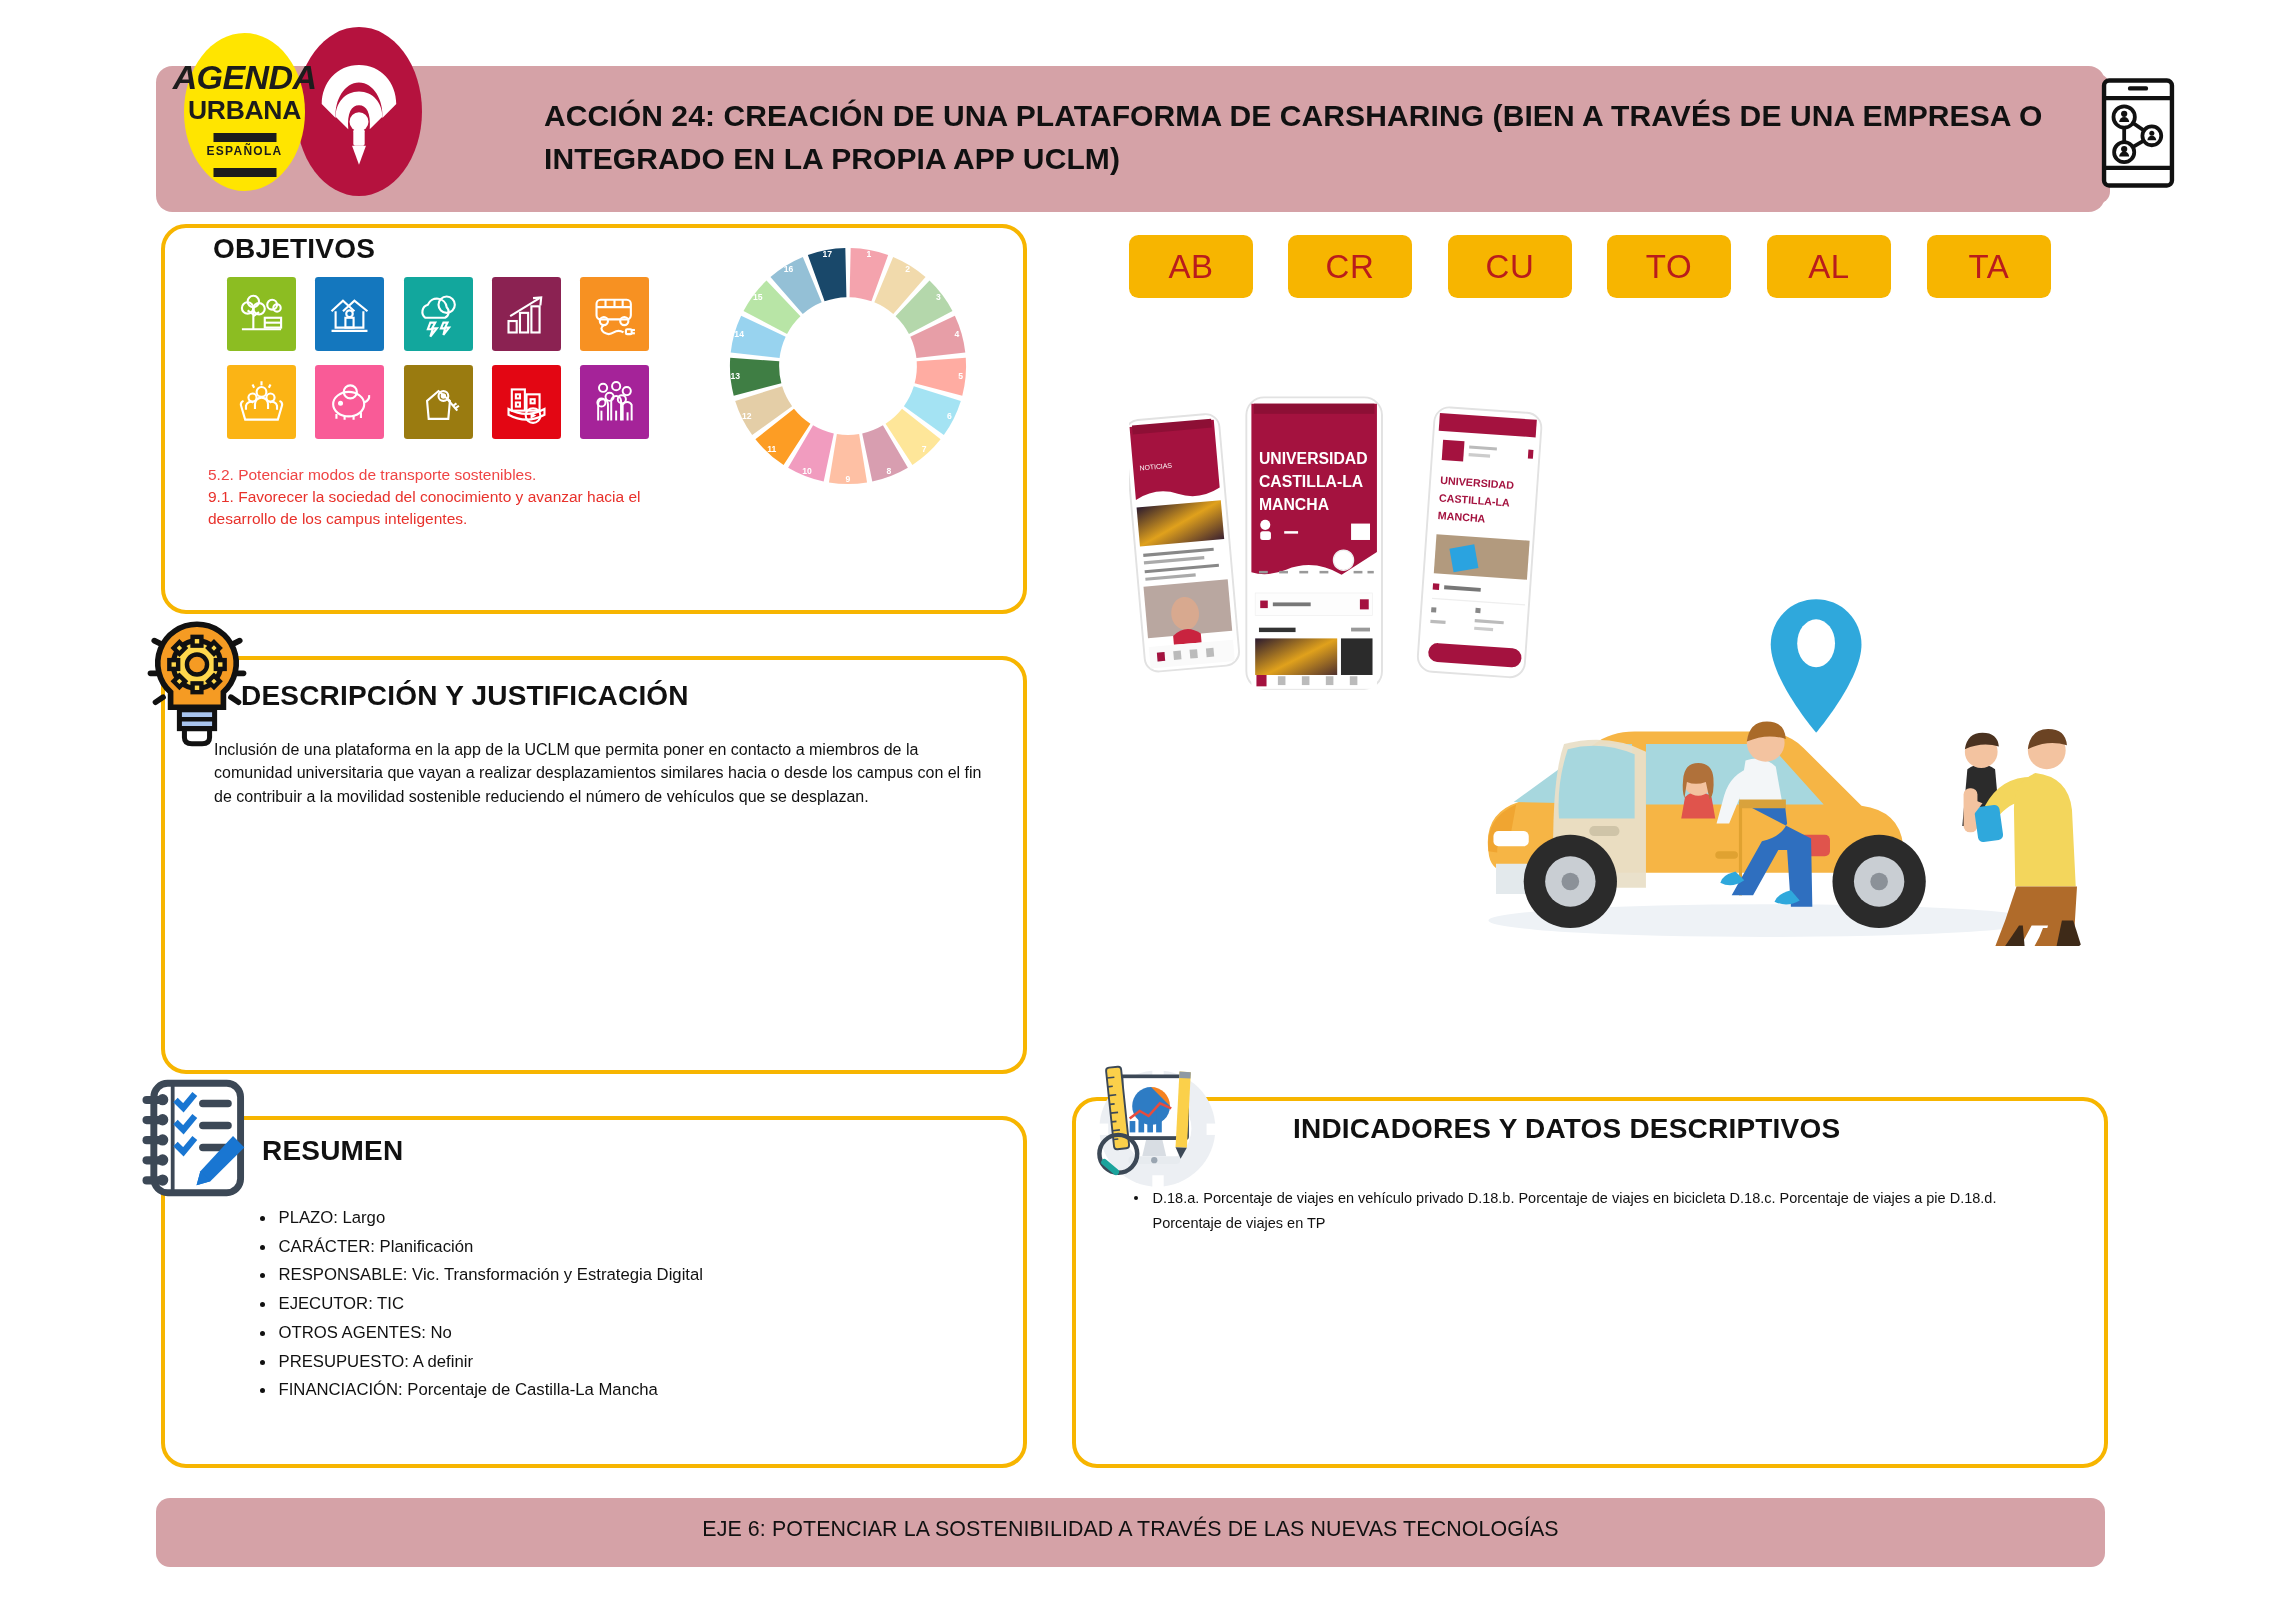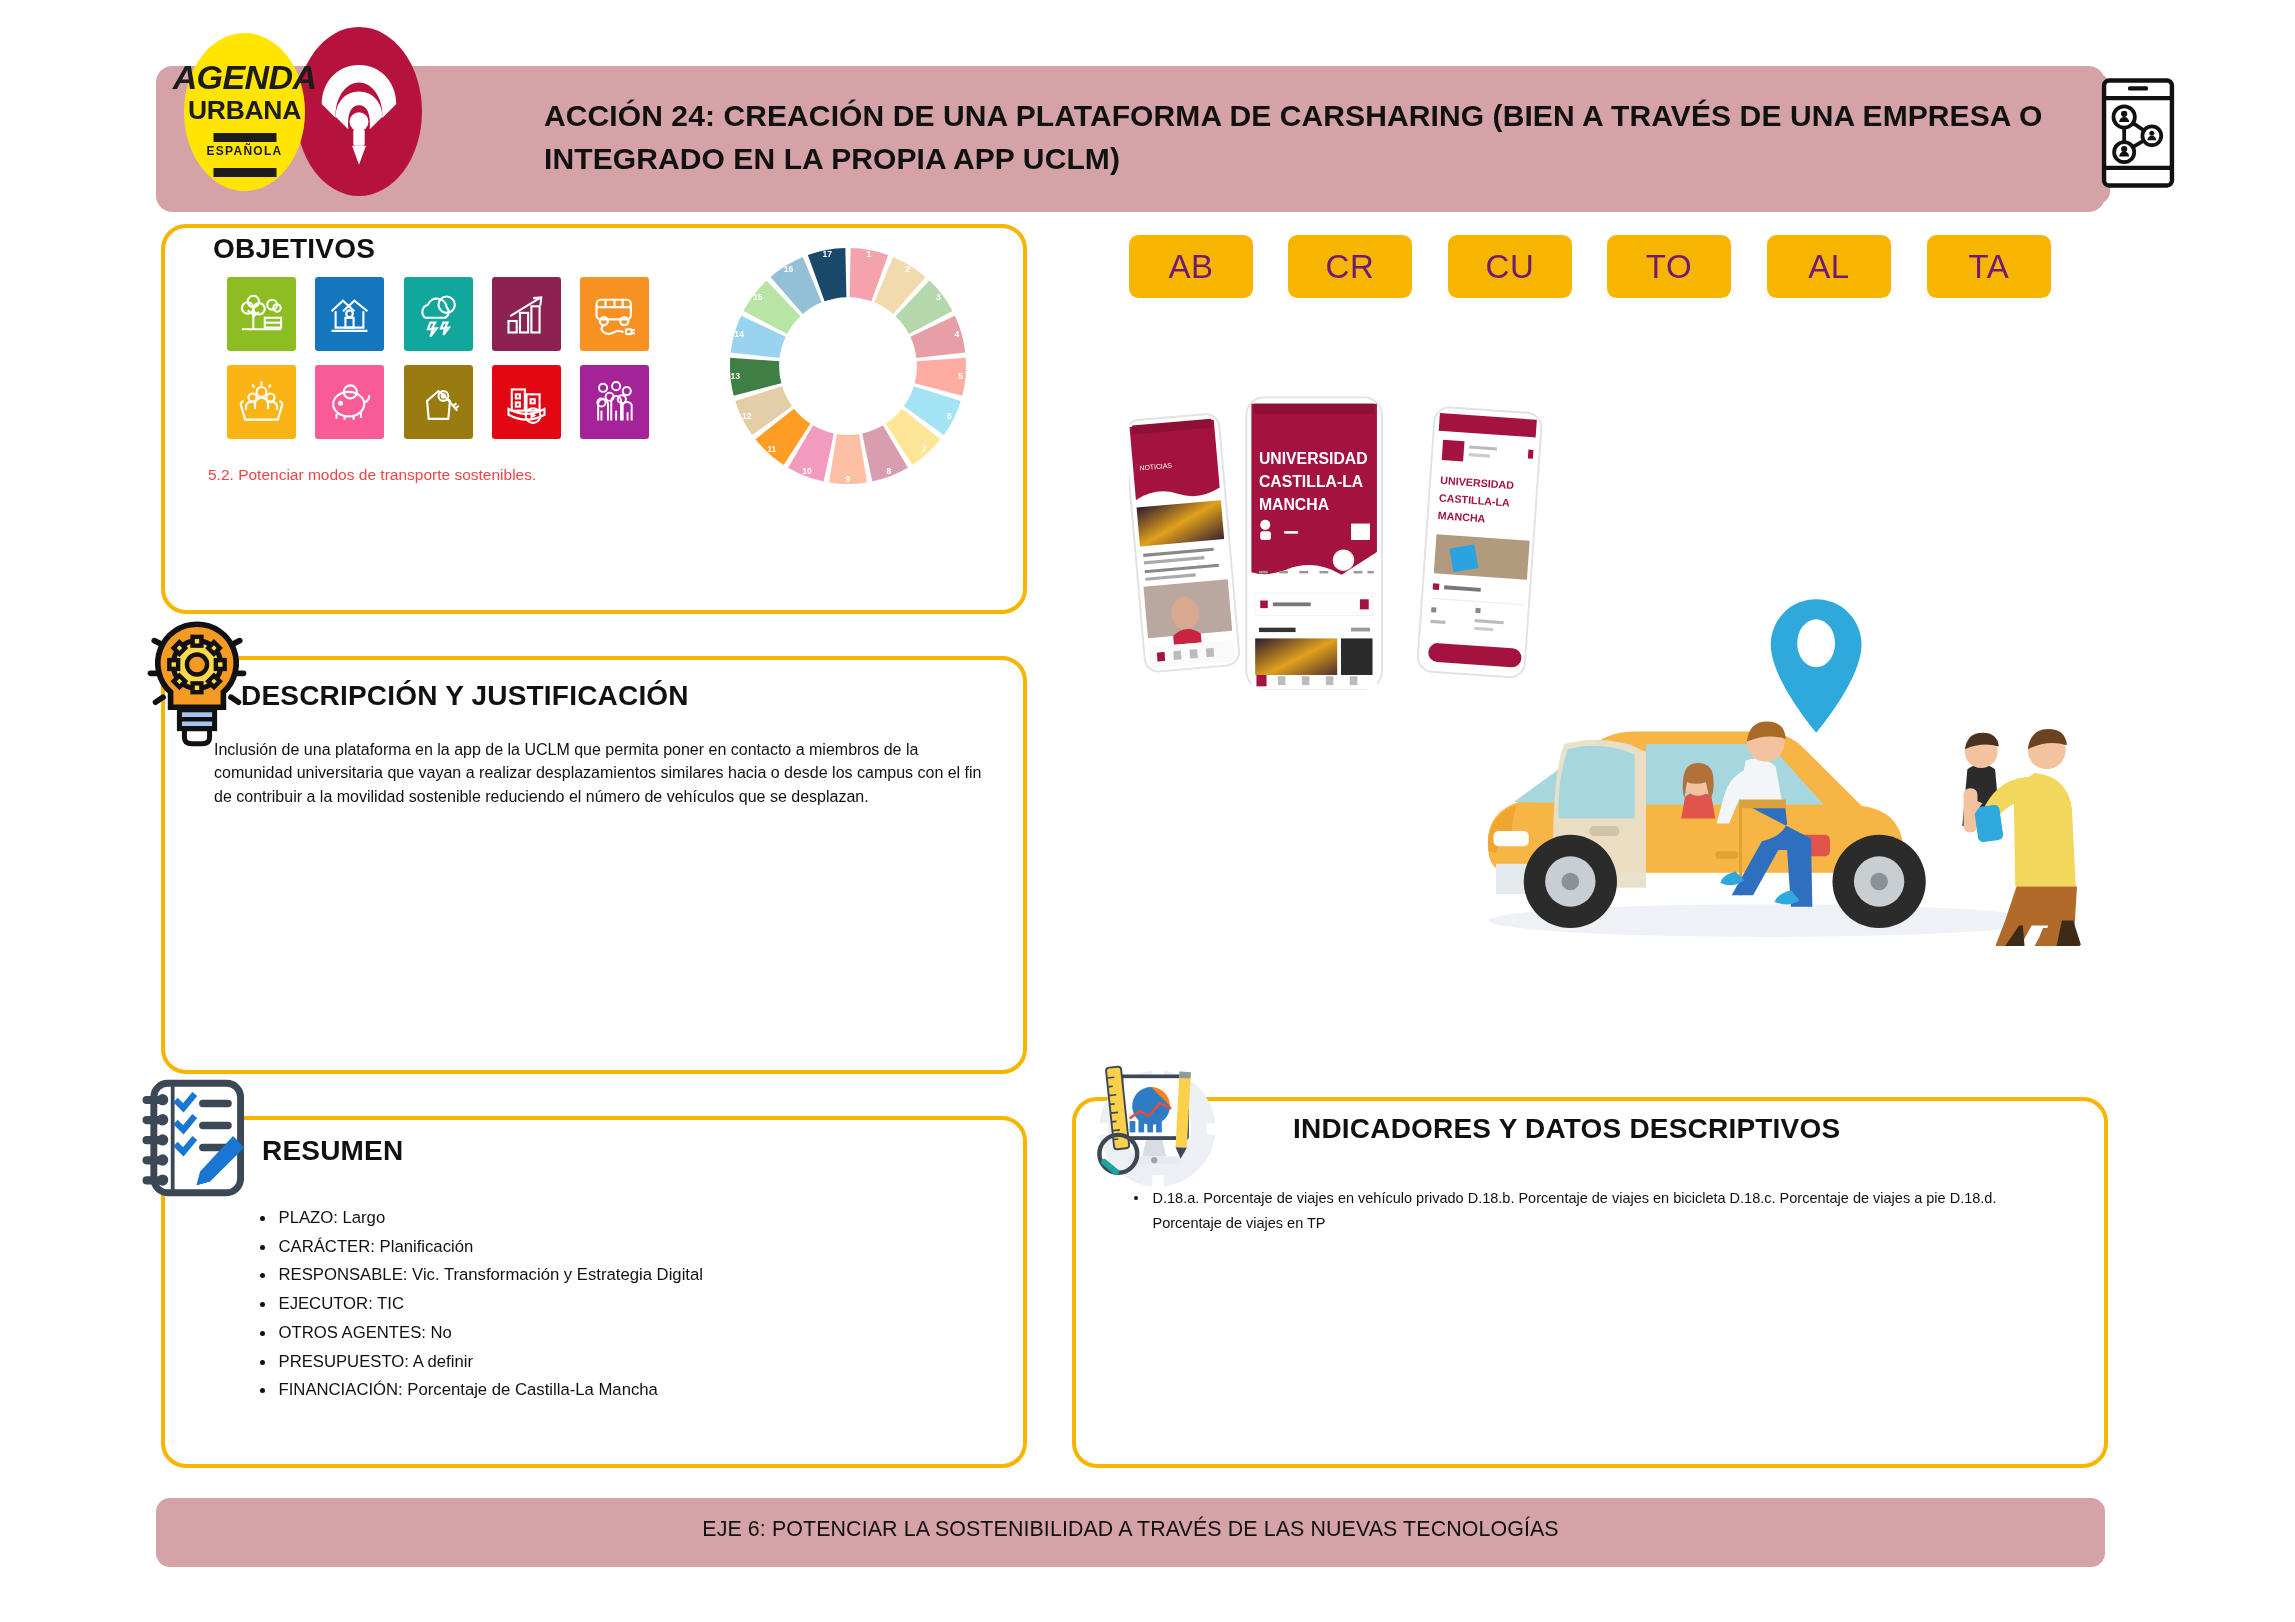--- a/index.html
+++ b/index.html
@@ -48,21 +48,21 @@
   .obj-text{position:absolute;left:208px;top:464px;width:492px;
       font-size:15.5px;line-height:1.42;font-weight:500;}
   .obj-l1{color:#ef4444;}
   .obj-l2{color:#E8312B;}
 
   .wheel{position:absolute;left:725px;top:243px;width:246px;height:246px;}
 
   
   .badge{position:absolute;top:235px;width:124px;height:63px;background:#F7B500;
       border-radius:9.5px;display:flex;align-items:center;justify-content:center;
-      color:#701a75;font-size:33px;font-weight:400;letter-spacing:0.6px;}
+      color:#b91c1c;font-size:33px;font-weight:400;letter-spacing:0.6px;}
 
   
   #card-desc{left:161px;top:656px;width:858px;height:410px;}
   #t-desc{left:241px;top:680px;}
   .desc-body{position:absolute;left:214px;top:738px;width:776px;
       font-size:16px;line-height:1.46;color:#111;}
 
   .bulb{position:absolute;left:140px;top:618px;width:114px;height:132px;z-index:8;}
 
   
@@ -266,20 +266,21 @@
         <path d="M40 52 V33 a6 6 0 0 1 11 0 v19"></path>
         <line x1="14" y1="40" x2="14" y2="52"></line>
         <line x1="32" y1="40" x2="32" y2="52"></line>
         <line x1="46" y1="42" x2="46" y2="52"></line>
       </svg>
   </div>
 </div>
 
 <div class="obj-text">
   <div class="obj-l1">5.2. Potenciar modos de transporte sostenibles.</div>
+  <div class="obj-l2">9.1. Favorecer la sociedad del conocimiento y avanzar hacia el desarrollo de los campus inteligentes.</div>
 </div>
 
 <svg class="wheel" viewBox="0 0 200 200">
   <g id="wheel-g">
       <path d="M102.177984022987 4.024709505020965 A96 96 0 0 1 132.6393642336805 9.718928327023406 L119.03962913631364 47.336041524096984 A56 56 0 0 0 101.27049068007575 44.014413877928895 Z" fill="#E5243B" opacity="0.42"></path>
       <text x="116.90495563912447" y="11.56647482908103" fill="#fff" font-size="7" font-weight="bold" text-anchor="middle" font-family="Liberation Sans, sans-serif">1</text>
       <path d="M136.701183468724 11.292485481809038 A96 96 0 0 1 163.0485854896287 27.606106143149177 L136.77834153561673 57.77022858350369 A56 56 0 0 0 121.409023690089 48.2539498643886 Z" fill="#DDA63A" opacity="0.42"></path>
       <text x="148.43175898471674" y="23.780023512875502" fill="#fff" font-size="7" font-weight="bold" text-anchor="middle" font-family="Liberation Sans, sans-serif">2</text>
       <path d="M166.26768471873174 30.540702839585478 A96 96 0 0 1 184.94274591092986 55.27048047305663 L149.5499351147091 73.9077802759497 A56 56 0 0 0 138.65614941926017 59.482076656424866 Z" fill="#4C9F38" opacity="0.42"></path>
       <text x="173.41758490978202" y="46.55761345310841" fill="#fff" font-size="7" font-weight="bold" text-anchor="middle" font-family="Liberation Sans, sans-serif">3</text>

